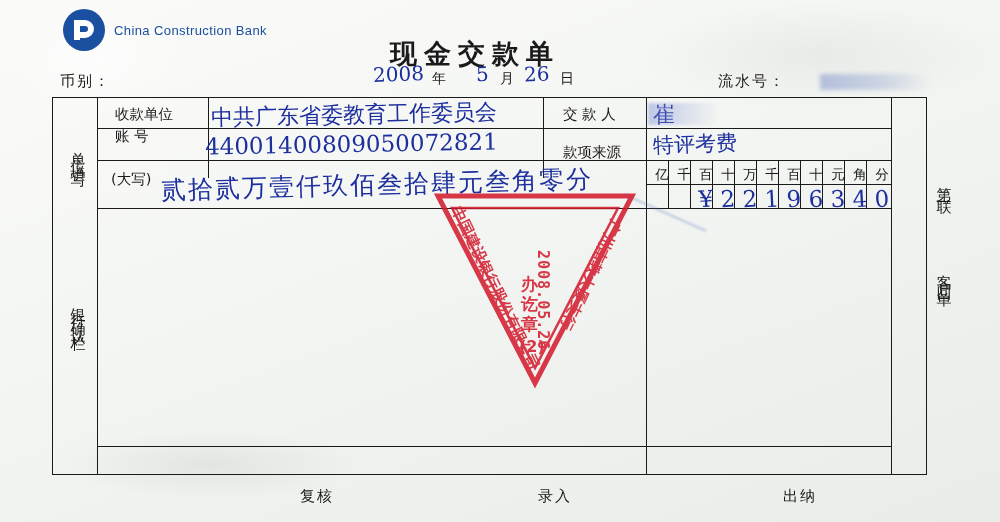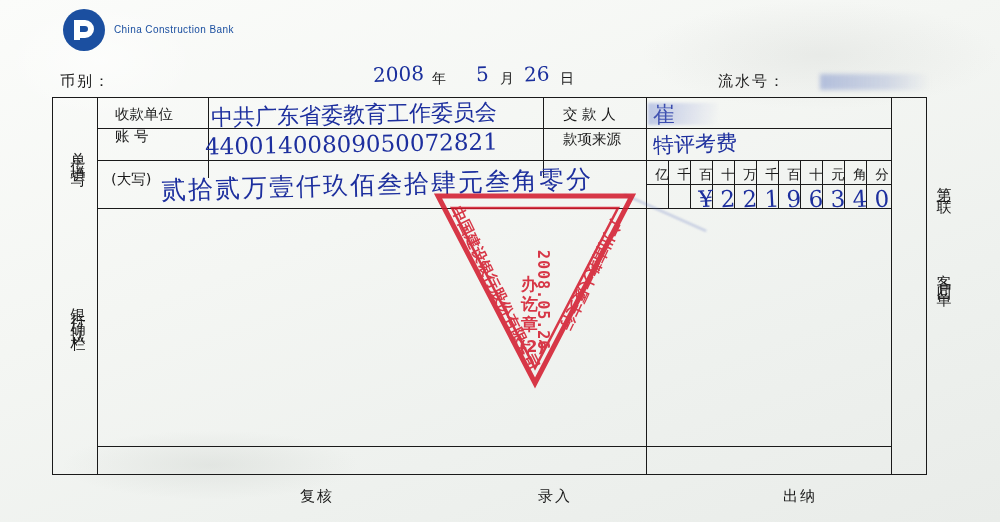--- a/index.html
+++ b/index.html
@@ -48,21 +48,21 @@
   #logo-cn {
     font-family: "DejaVu Sans", "Liberation Sans", sans-serif;
     font-size: 28px;
     font-weight: bold;
     color: #1b4fa0;
     letter-spacing: 1px;
     white-space: nowrap;
   }
   #logo-en {
     font-family: "Liberation Sans", sans-serif;
-    font-size: 10px;
+    font-size: 13px;
     color: #1b4fa0;
     letter-spacing: .4px;
     margin-top: 0;
     white-space: nowrap;
   }
 
   
   #doc-title {
     position: absolute;
     left: 390px;
@@ -266,20 +266,21 @@
         <circle cx="22" cy="22" r="21" fill="#1b4fa0"></circle>
         <path d="M12 12 h11 a9 9 0 0 1 0 18 h-5 v-6 h5 a3 3 0 0 0 0-6 h-11 z" fill="#ffffff"></path>
         <path d="M12 12 v20 h6 v-20 z" fill="#ffffff"></path>
       </svg>
     </div>
     <div id="logo-text">
       <div id="logo-en">China Construction Bank</div>
     </div>
   </div>
 
+  <div id="doc-title">现金交款单</div>
 
   <div id="currency-label">币别：</div>
   <div id="serial-label">流水号：</div>
   <div id="smudge"></div>
 
   <div class="date-line" id="date-y">年</div>
   <div class="date-line" id="date-m">月</div>
   <div class="date-line" id="date-d">日</div>
 
   <div class="hand-date" id="hand-year">2008</div>
@@ -311,21 +312,21 @@
     <div class="hline" style="left:593px; top:86px;  width:245px;"></div>
     <div class="hline" style="left:44px;  top:110px; width:794px;"></div>
     <div class="hline" style="left:44px;  top:348px; width:794px;"></div>
 
     <div class="vert-label" style="left:12px; top:8px;  height:96px; width:22px;">单位填写</div>
     <div class="vert-label" style="left:12px; top:140px; height:150px; width:22px;">银行确认栏</div>
 
     <div class="cell-label" style="left:62px;  top:7px;">收款单位</div>
     <div class="cell-label" style="left:62px;  top:29px;">账    号</div>
     <div class="cell-label" style="left:510px; top:7px;">交 款 人</div>
-    <div class="cell-label" style="left:510px; top:32px;">款项来源</div>
+    <div class="cell-label" style="left:510px; top:45px;">款项来源</div>
     <div class="cell-label" style="left:58px;  top:72px;">(大写)</div>
 
     <div class="hand" style="left:158px; top:2px; font-size:22px; transform:rotate(-1.2deg);">中共广东省委教育工作委员会</div>
     <div class="hand" style="left:152px; top:33px; font-size:23px; transform:rotate(-1deg);">44001400809050072821</div>
     <div class="hand" style="left:600px; top:2px; font-size:22px;">崔</div>
     <div class="hand" style="left:600px; top:32px; font-size:21px; transform:rotate(-2deg);">特评考费</div>
     <div class="hand" style="left:108px; top:70px; font-size:25px; letter-spacing:2px; transform:rotate(-1.5deg);">贰拾贰万壹仟玖佰叁拾肆元叁角零分</div>
 
   </div>
 

